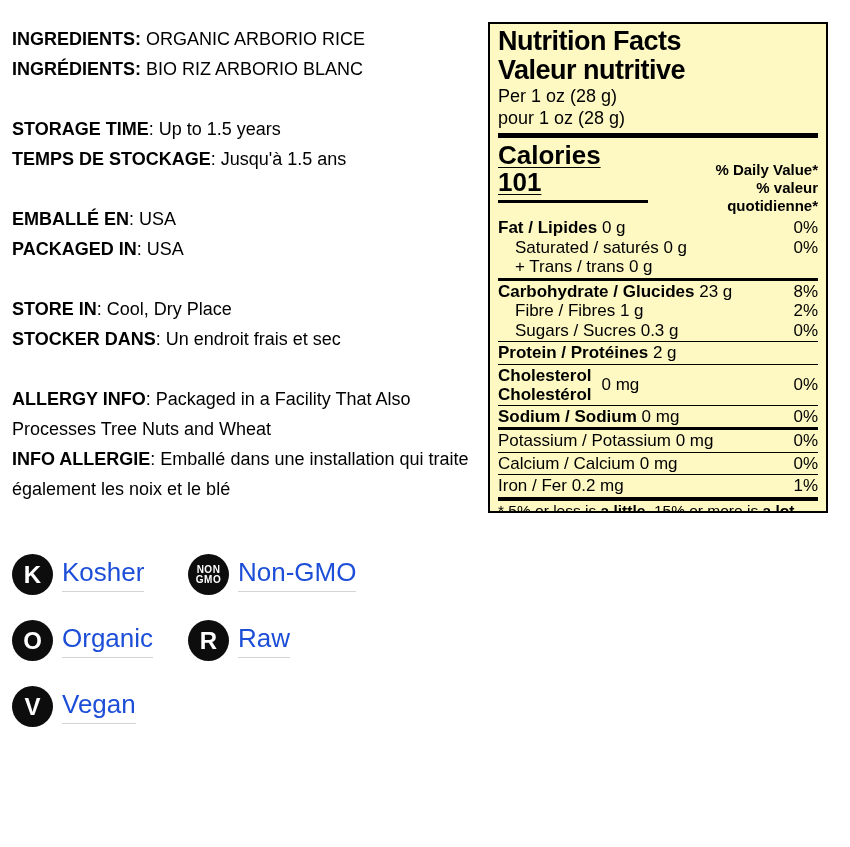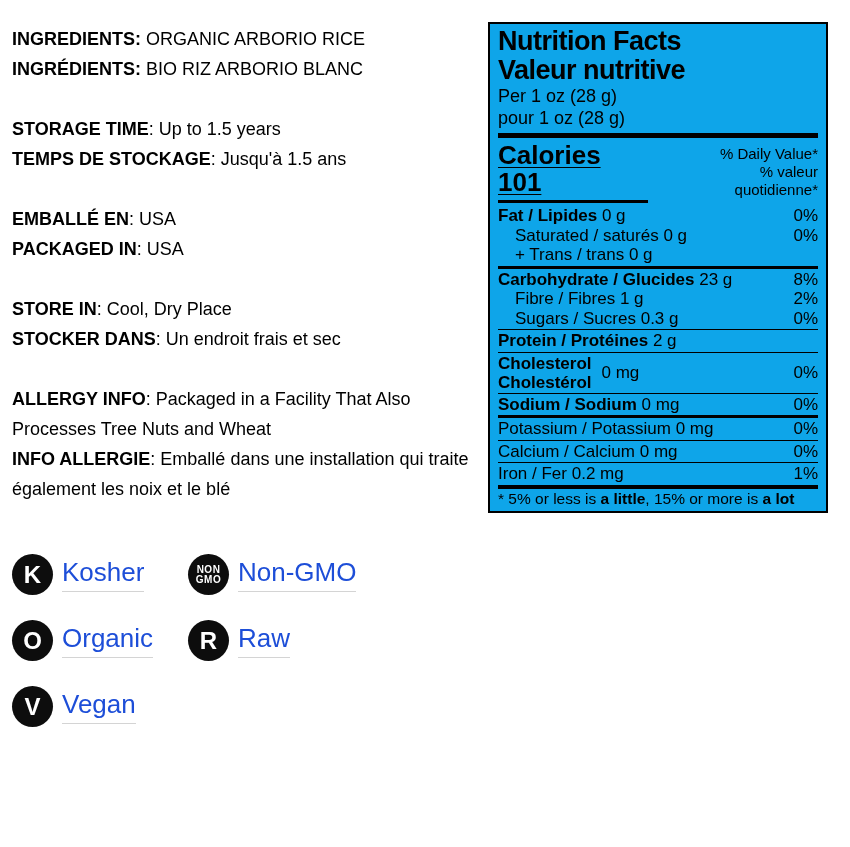--- a/index.html
+++ b/index.html
@@ -19,33 +19,33 @@
   }
   .info-block { margin-bottom: 30px; }
   .info-block p b { font-weight: bold; }
 
   
   .nft {
     position: absolute; left: 488px; top: 22px;
     width: 340px; height: 491px;
     border: 2px solid #000;
     padding: 3px 8px 5px 8px;
-    background: #0ea5e9;
+    background: #fef9c3;
     overflow: hidden;
   }
   .nft-title { font-size: 27px; font-weight: bold; line-height: 29px; letter-spacing: -0.5px; }
   .nft-serving { font-size: 18px; line-height: 22px; }
   .bar { background: #000; border: none; }
   .bar.b5 { height: 5px; margin: 4px 0 2px 0; }
   .bar.b4 { height: 4px; margin: 1px 0; }
 
   .cal-row { display: flex; justify-content: space-between; padding: 2px 0 3px 0; gap: 25px; }
   .cal-name { font-size: 26px; font-weight: bold; line-height: 27px; text-decoration: underline; text-underline-offset: 3px; text-decoration-thickness: 1px; }
   .cal-underline { height: 3px; background: #000; width: 150px; margin-top: 4px; }
-  .dv-head { text-align: right; font-weight: normal; font-size: 15px; line-height: 18px; padding-top: 3px; }
+  .dv-head { text-align: right; font-weight: bold; font-size: 15px; line-height: 18px; padding-top: 3px; margin-top: 16px; }
 
   .nrow { display: flex; justify-content: space-between; font-size: 17px; line-height: 19.5px; align-items: baseline; }
   .nrow .nm { font-weight: bold; }
   .nrow .pct { text-align: right; }
   .nrow.indent { padding-left: 17px; }
   .sep1 { border: none; border-top: 1px solid #000; margin: 1px 0; }
   .sep3 { border: none; border-top: 3px solid #000; margin: 1px 0; }
 
   .chol-row { display: flex; font-size: 17px; line-height: 19px; align-items: center; }
   .chol-names div { font-weight: bold; }

